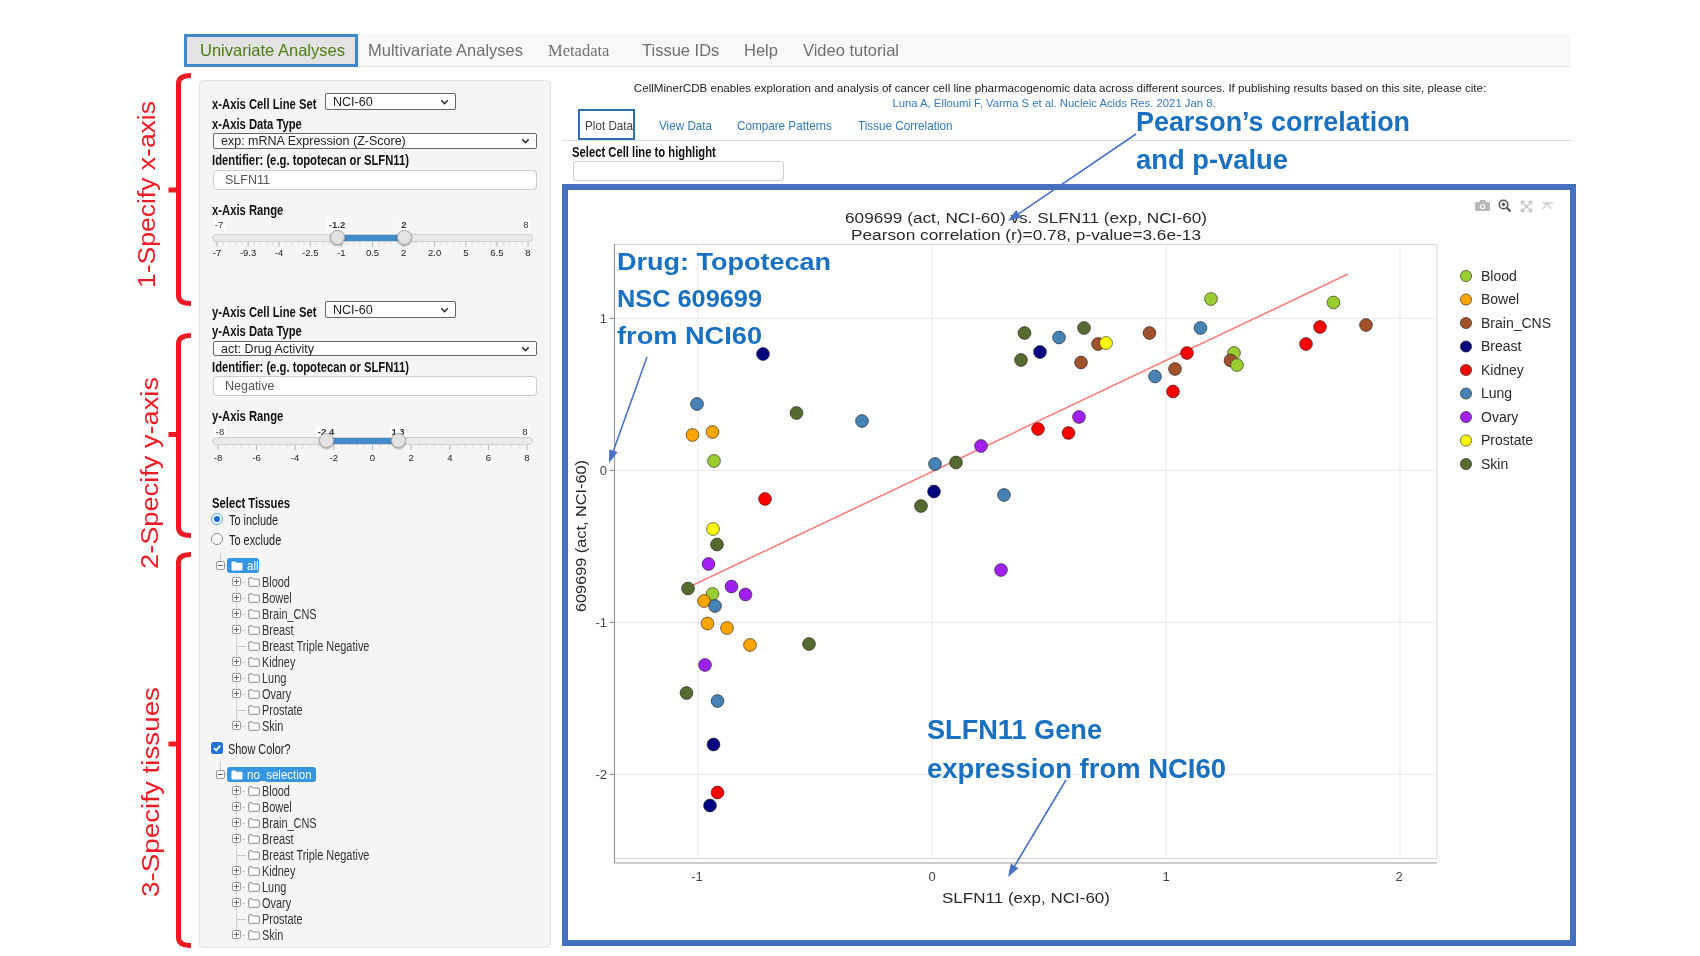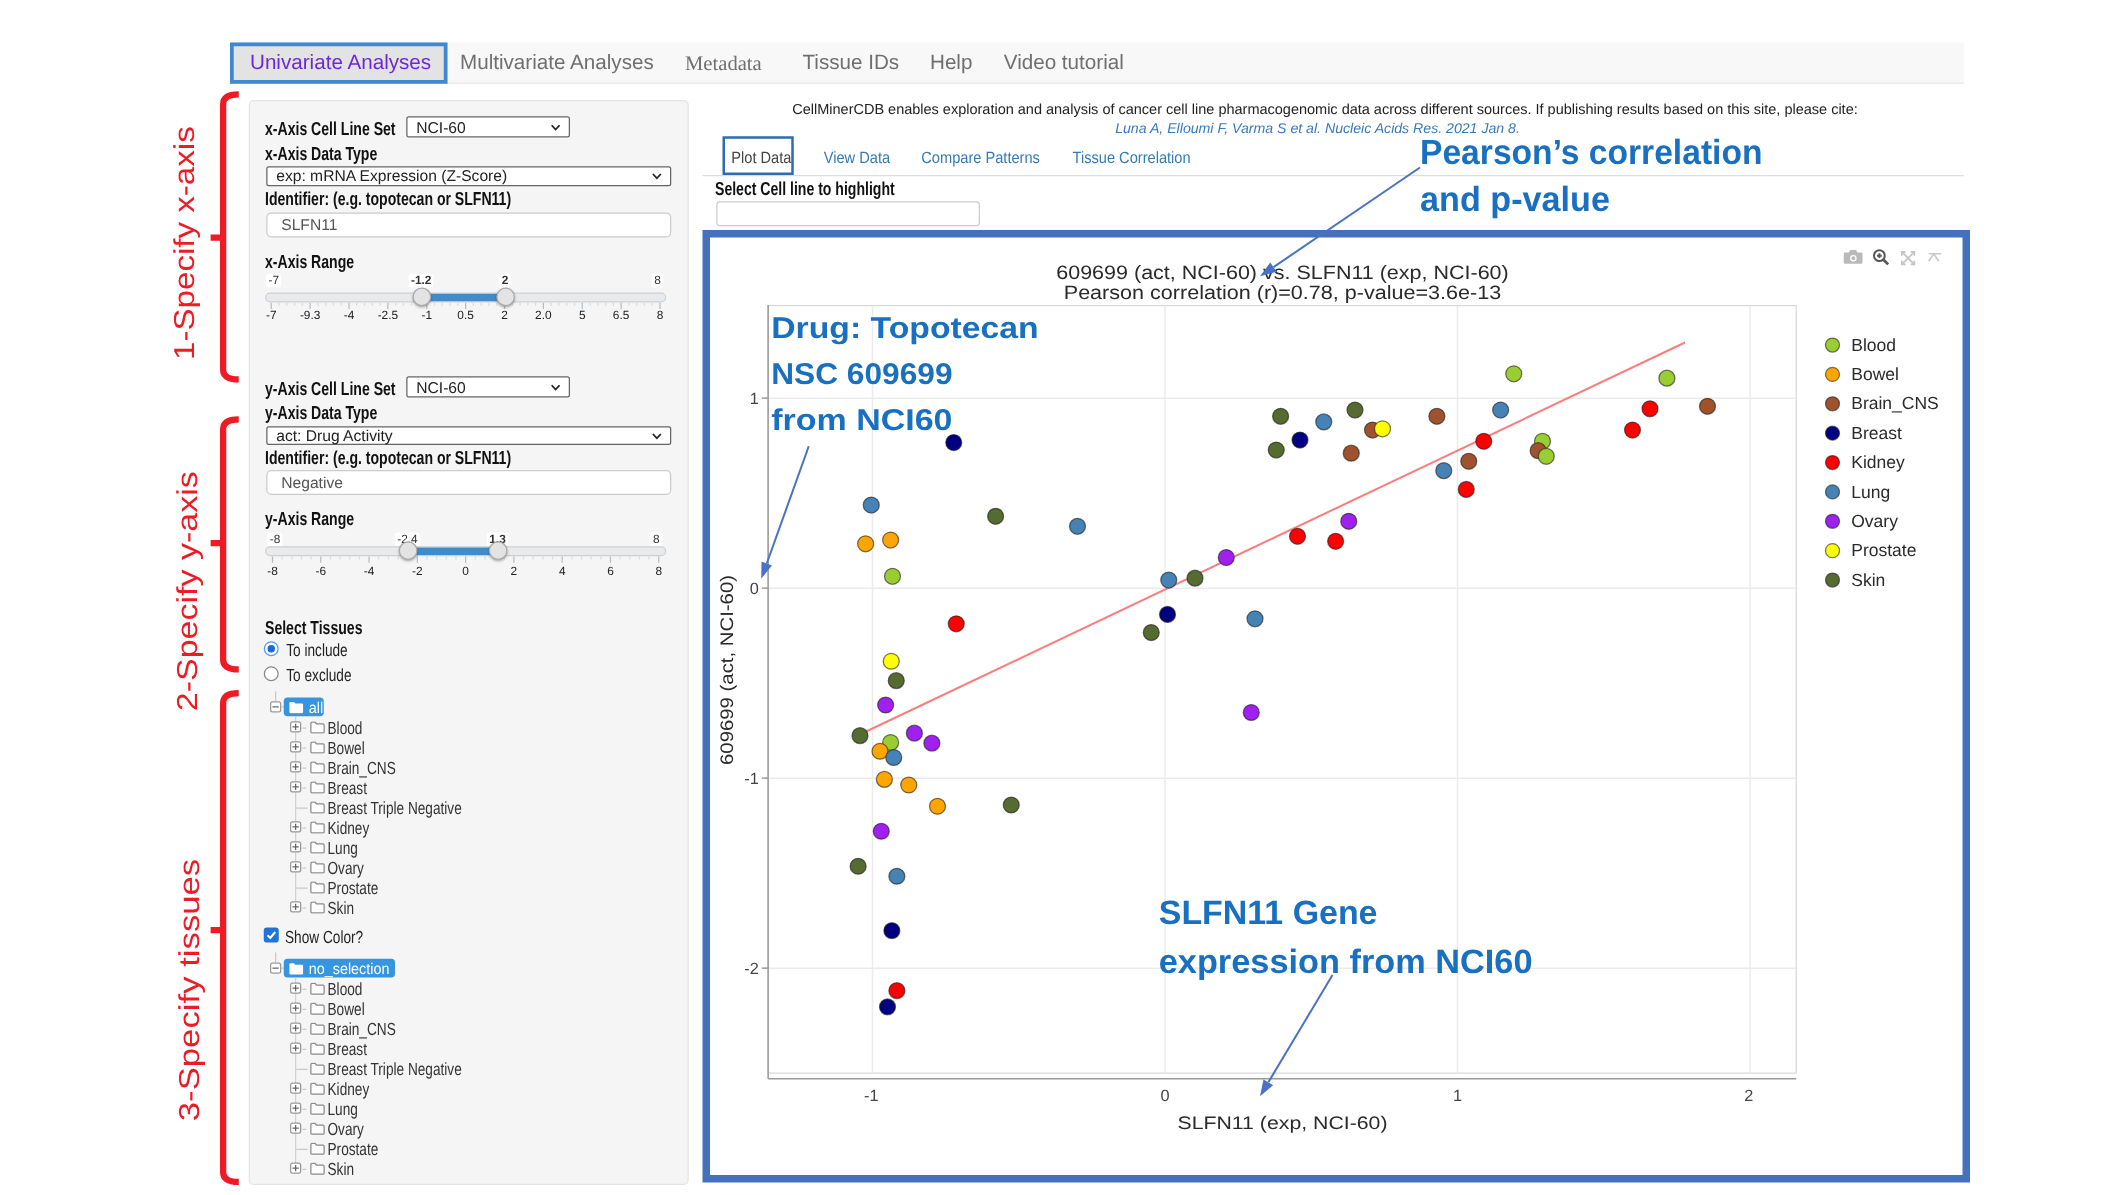--- a/index.html
+++ b/index.html
@@ -35,21 +35,21 @@
 
 .cite { font-size:11.6px; color:#222; white-space:nowrap; }
 .tabtxt { font-size:13px; color:#337ab7; white-space:nowrap; transform:scaleX(.9); transform-origin:0 0; }
 #plotbox { left:562px; top:184px; width:1014px; height:762px; border:6px solid #4470bd; background:#fff; }
 </style>
 </head>
 <body>
 
 <div class="abs" id="navbar"></div>
 <div class="abs" id="navtab-active"></div>
-<div class="abs navtxt" style="left:200px; color:#6d28d9;">Univariate Analyses</div>
+<div class="abs navtxt" style="left:200px; color:#4d7c0f;">Univariate Analyses</div>
 <div class="abs navtxt" style="left:368px;">Multivariate Analyses</div>
 <div class="abs navtxt" style="left:548px;font-family:Liberation Serif, serif;">Metadata</div>
 <div class="abs navtxt" style="left:642px;">Tissue IDs</div>
 <div class="abs navtxt" style="left:744px;">Help</div>
 <div class="abs navtxt" style="left:803px;">Video tutorial</div>
 
 <div class="abs" id="sidebar"></div>
 
 <div class="abs lbl" style="left:212px; top:95px;">x-Axis Cell Line Set</div>
 <div class="abs sel" style="left:325px; top:93px; width:131px; height:17px;">
@@ -157,21 +157,21 @@
       <path d="M1.5 3 L5 6.8 L8.5 3" fill="none" stroke="#222" stroke-width="1.6"></path>
     </svg>
   </div>
 <div class="abs lbl" style="left:212px; top:358px;">Identifier: (e.g. topotecan or SLFN11)</div>
 <div class="abs inp" style="left:213px; top:376px; width:324px; height:20px;">
     <span class="it">Negative</span>
   </div>
 <div class="abs lbl" style="left:212px; top:407px;">y-Axis Range</div>
 <div class="abs irs-minmax" style="left:220px; top:426px; transform:translateX(-50%);">-8</div>
 <div class="abs irs-minmax" style="left:525px; top:426px; transform:translateX(-50%);">8</div>
-<div class="abs irs-minmax" style="left:326px; top:426px; transform:translateX(-50%); font-weight:normal;">-2.4</div>
+<div class="abs irs-minmax" style="left:326px; top:426px; transform:translateX(-50%); font-weight:bold;">-2.4</div>
 <div class="abs irs-minmax" style="left:398px; top:426px; transform:translateX(-50%); font-weight:bold;">1.3</div>
 <div class="abs irs-line" style="left:212px; top:437px; width:321px; height:8px;"></div>
 <div class="abs irs-bar" style="left:326px; top:438px; width:72px; height:6px;"></div>
 <svg class="abs" style="left:210px; top:445px;" width="340" height="7" viewBox="0 0 340 7">
     <line x1="8.00" y1="0" x2="8.00" y2="5.2" stroke="#b4bdc6" stroke-width="1"></line>
     <line x1="15.72" y1="0" x2="15.72" y2="2.6" stroke="#d7dce0" stroke-width="1"></line>
     <line x1="23.45" y1="0" x2="23.45" y2="2.6" stroke="#d7dce0" stroke-width="1"></line>
     <line x1="31.18" y1="0" x2="31.18" y2="2.6" stroke="#d7dce0" stroke-width="1"></line>
     <line x1="38.90" y1="0" x2="38.90" y2="2.6" stroke="#d7dce0" stroke-width="1"></line>
     <line x1="46.62" y1="0" x2="46.62" y2="5.2" stroke="#b4bdc6" stroke-width="1"></line>
@@ -397,21 +397,21 @@
 <div class="abs" style="left:232px; top:930.0px; width:9px; height:9px; background:#fff; border:1px solid #999; border-radius:2px;"></div>
 <div class="abs" style="left:234px; top:934.0px; width:5px; height:1px; background:#666;"></div>
 <div class="abs" style="left:236px; top:932.0px; width:1px; height:5px; background:#666;"></div>
 <div class="abs" style="left:241.5px; top:934.5px; width:3px; height:1px; background:#c9c9c9;"></div>
 <svg class="abs" style="left:247.5px; top:930.0px;" width="12" height="10" viewBox="0 0 12 10">
     <path d="M0.7 1.7 Q0.7 0.7 1.7 0.7 L4.1 0.7 L5.1 2 L10.3 2 Q11.3 2 11.3 3 L11.3 8.3 Q11.3 9.3 10.3 9.3 L1.7 9.3 Q0.7 9.3 0.7 8.3 Z" fill="#fdfdfd" stroke="#8a8a8a" stroke-width="1"></path>
   </svg>
 <div class="abs titem" style="left:262px; top:927.0px;">Skin</div>
 
 <div class="abs cite" style="left:1060px; top:81px; transform:translateX(-50%);">CellMinerCDB enables exploration and analysis of cancer cell line pharmacogenomic data across different sources. If publishing results based on this site, please cite:</div>
-<div class="abs cite" style="left:1054px; top:97px; transform:translateX(-50%); color:#3779bd; font-size:11.3px;font-style:italic;">Luna A, Elloumi F, Varma S et al. Nucleic Acids Res. 2021 Jan 8.</div>
+<div class="abs cite" style="left:1054px; top:97px; transform:translateX(-50%); color:#3779bd; font-size:11.3px;">Luna A, Elloumi F, Varma S et al. Nucleic Acids Res. 2021 Jan 8.</div>
 <div class="abs" style="left:562px; top:139.5px; width:1009px; height:1px; background:#ddd;"></div>
 <div class="abs" style="left:578px; top:109px; width:57px; height:31px; background:#fff; border:2px solid #2a6db3;"></div>
 <div class="abs tabtxt" style="left:585px; top:118px; color:#444;">Plot Data</div>
 <div class="abs tabtxt" style="left:659px; top:118px;">View Data</div>
 <div class="abs tabtxt" style="left:737px; top:118px;">Compare Patterns</div>
 <div class="abs tabtxt" style="left:858px; top:118px;">Tissue Correlation</div>
 <div class="abs lbl" style="left:572px; top:143px;">Select Cell line to highlight</div>
 <div class="abs inp" style="left:573px; top:161px; width:211px; height:20px; border-radius:3px;"></div>
 
 <div class="abs" id="plotbox"></div>

